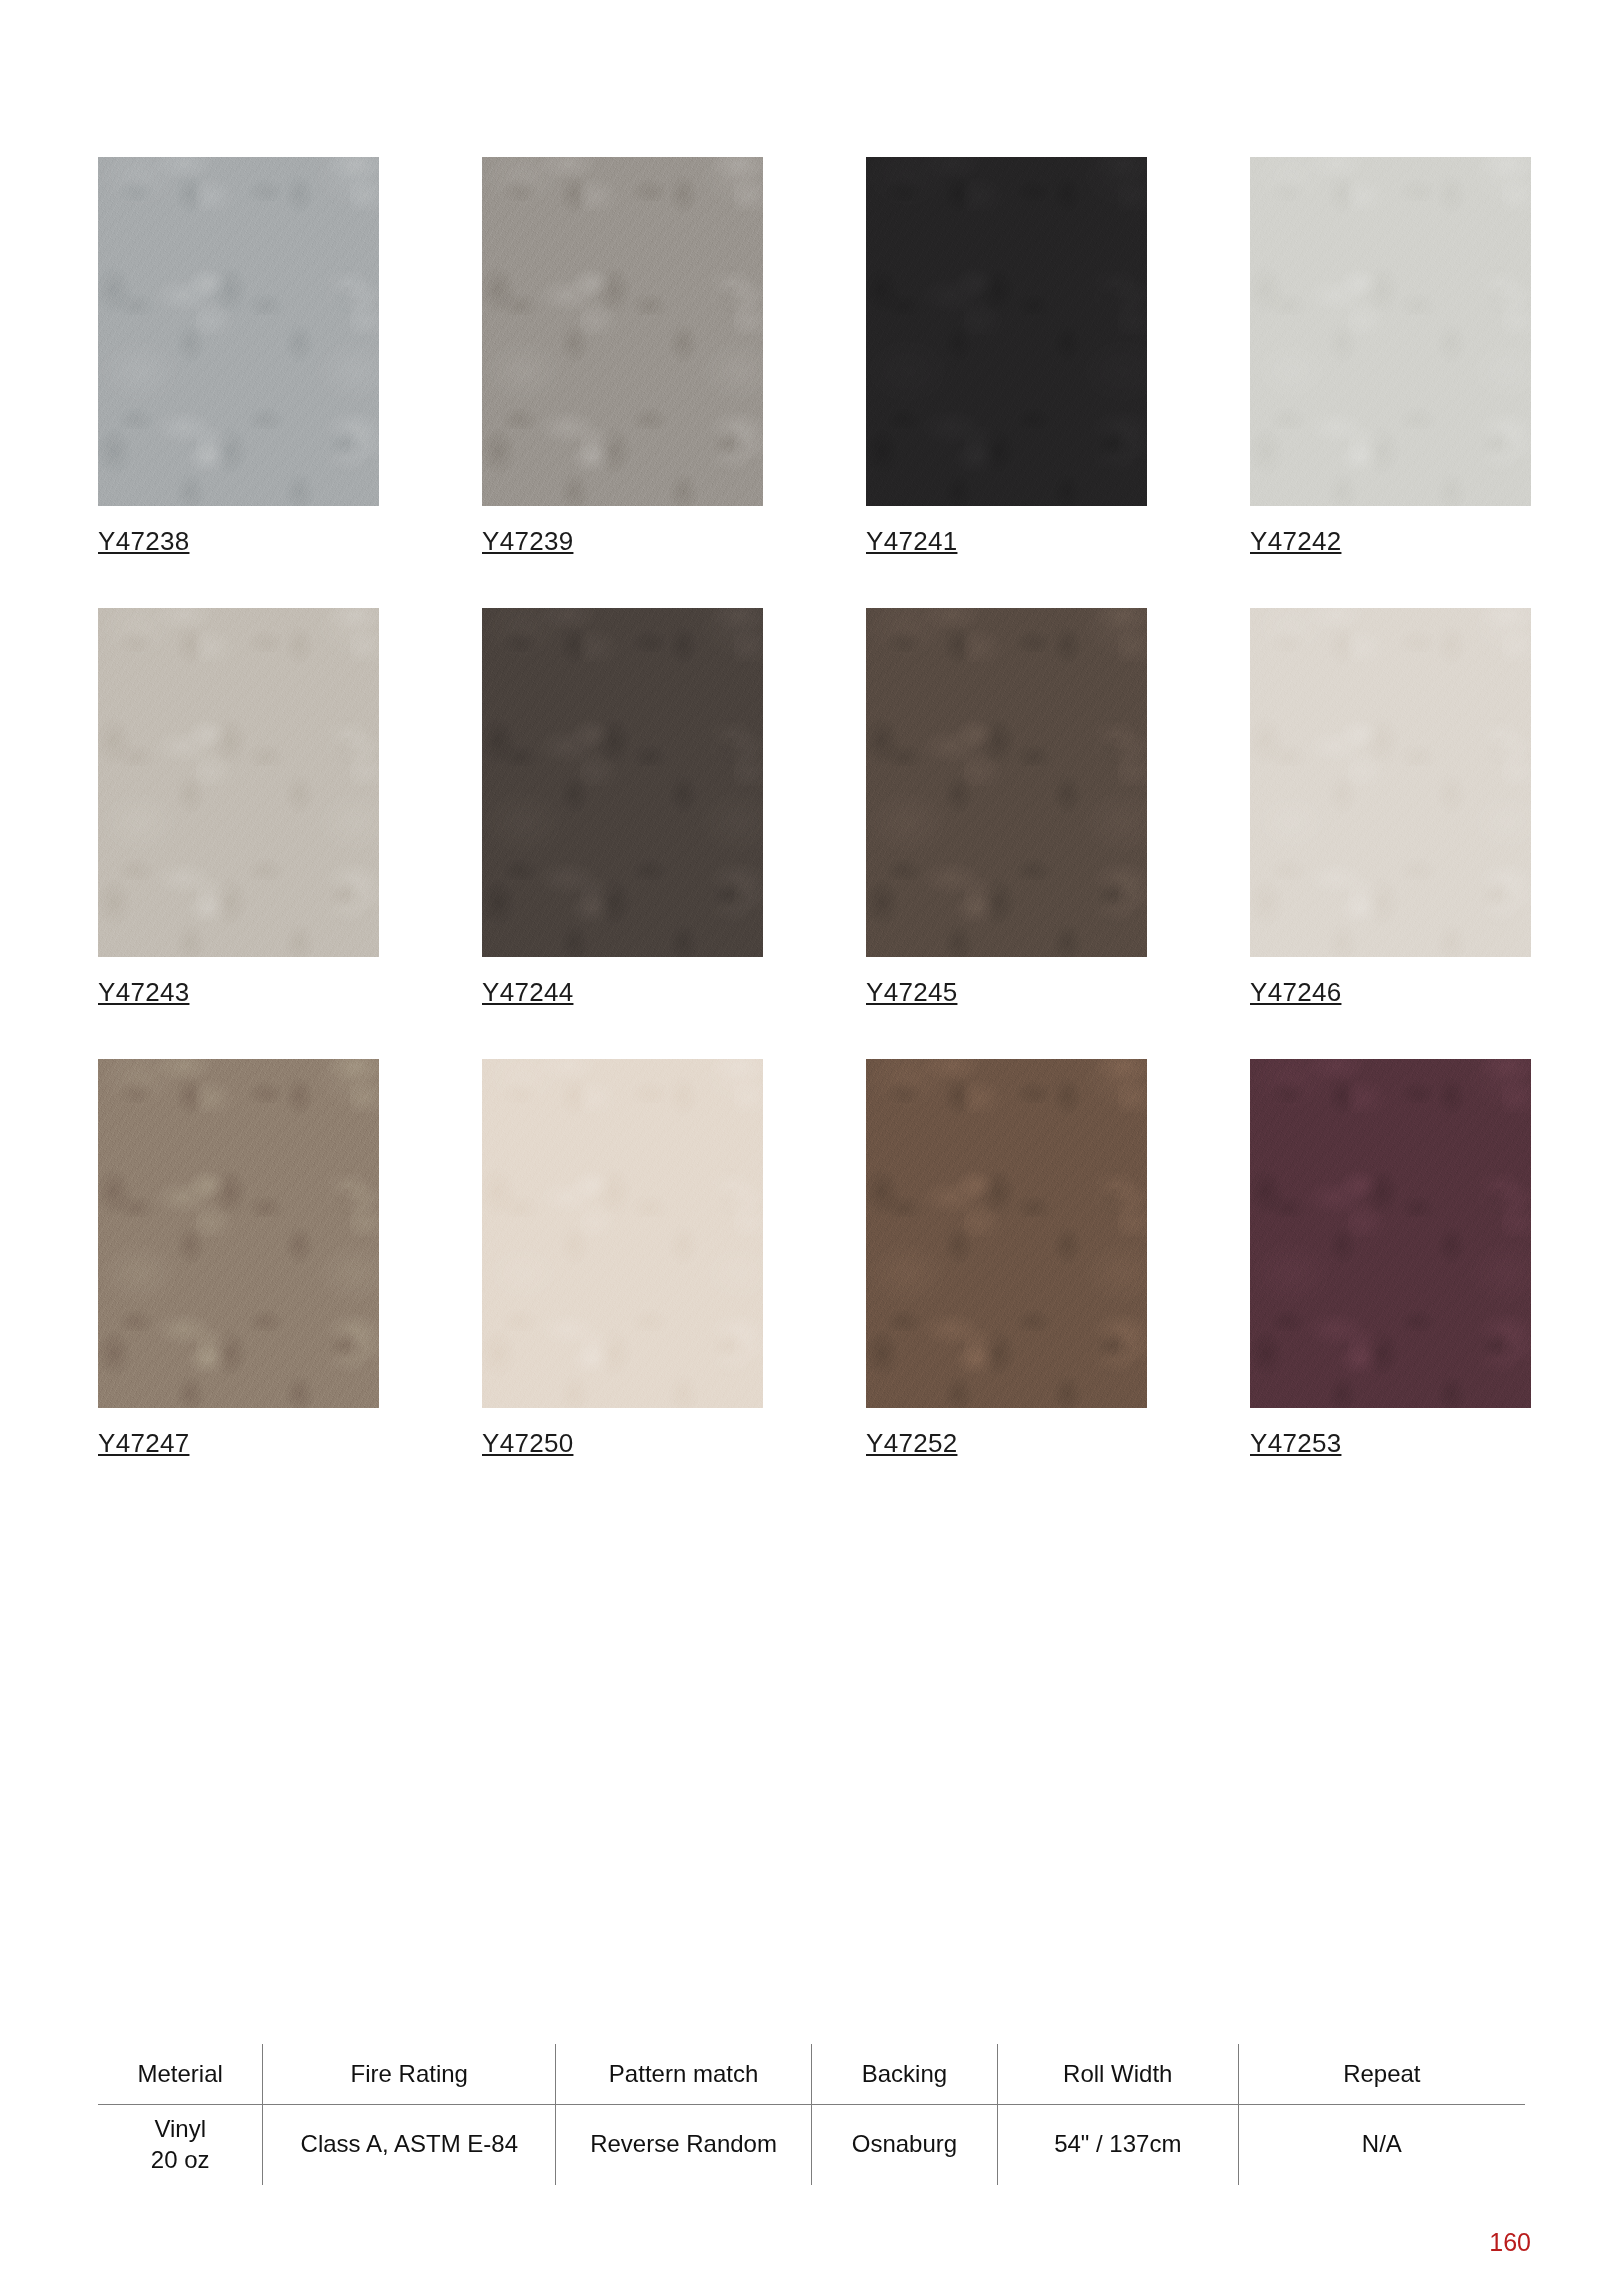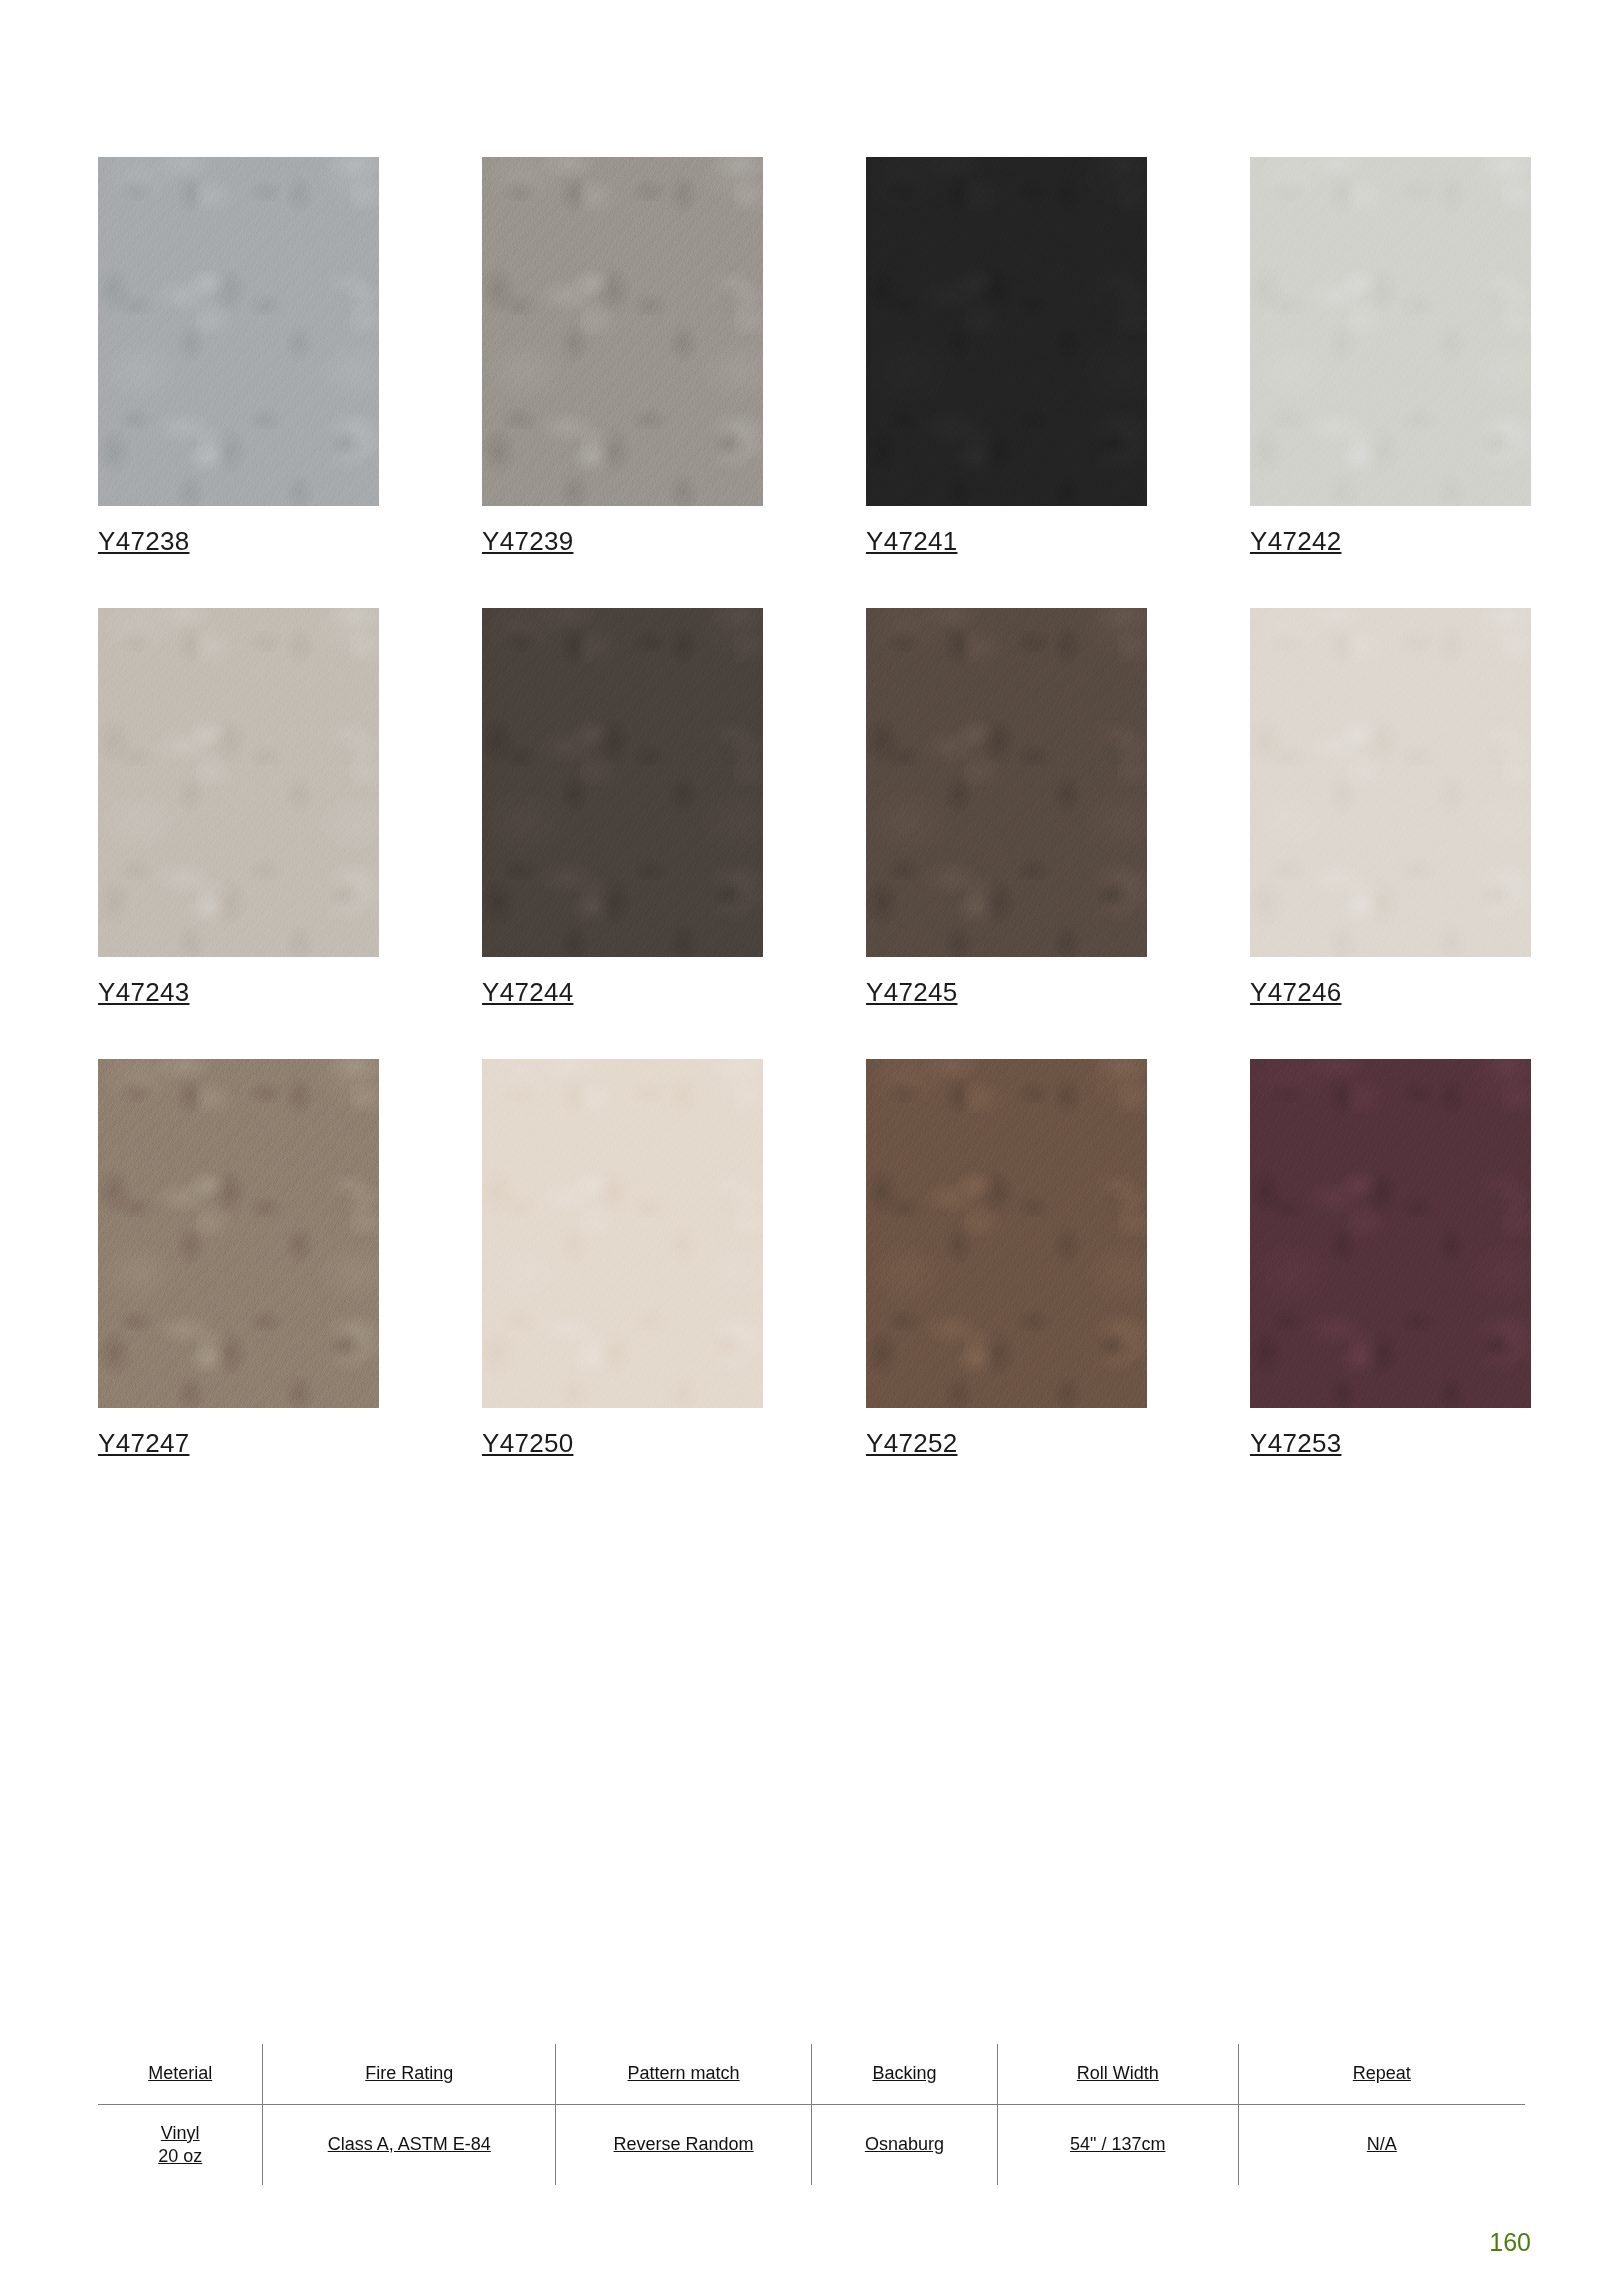--- a/index.html
+++ b/index.html
@@ -71,23 +71,22 @@
     line-height: 1;
   }
 
   
   .spec-table {
     position: absolute;
     left: 98px;
     top: 2044px;
     width: 1427px;
     border-collapse: collapse;
-    font-size: 18px;
+    font-size: 24px;
     color: #111;
-    text-decoration: underline;
   }
   .spec-table th, .spec-table td {
     text-align: center;
     vertical-align: middle;
     font-weight: normal;
     padding: 0;
     border-right: 1.3px solid #7d7d7d;
   }
   .spec-table th:last-child, .spec-table td:last-child { border-right: none; }
   .spec-table thead th { height: 60px; }
@@ -100,21 +99,21 @@
   .col-backing   { width: 186px; }
   .col-roll      { width: 241px; }
   .col-repeat    { width: 287px; }
 
   
   .page-number {
     position: absolute;
     right: 93px;
     bottom: 38px;
     font-size: 25px;
-    color: #4d7c0f;
+    color: #b91c1c;
   }
 </style>
 </head>
 <body>
 
 <div class="page">
 
   <div class="grid">
 
     <div class="cell">

